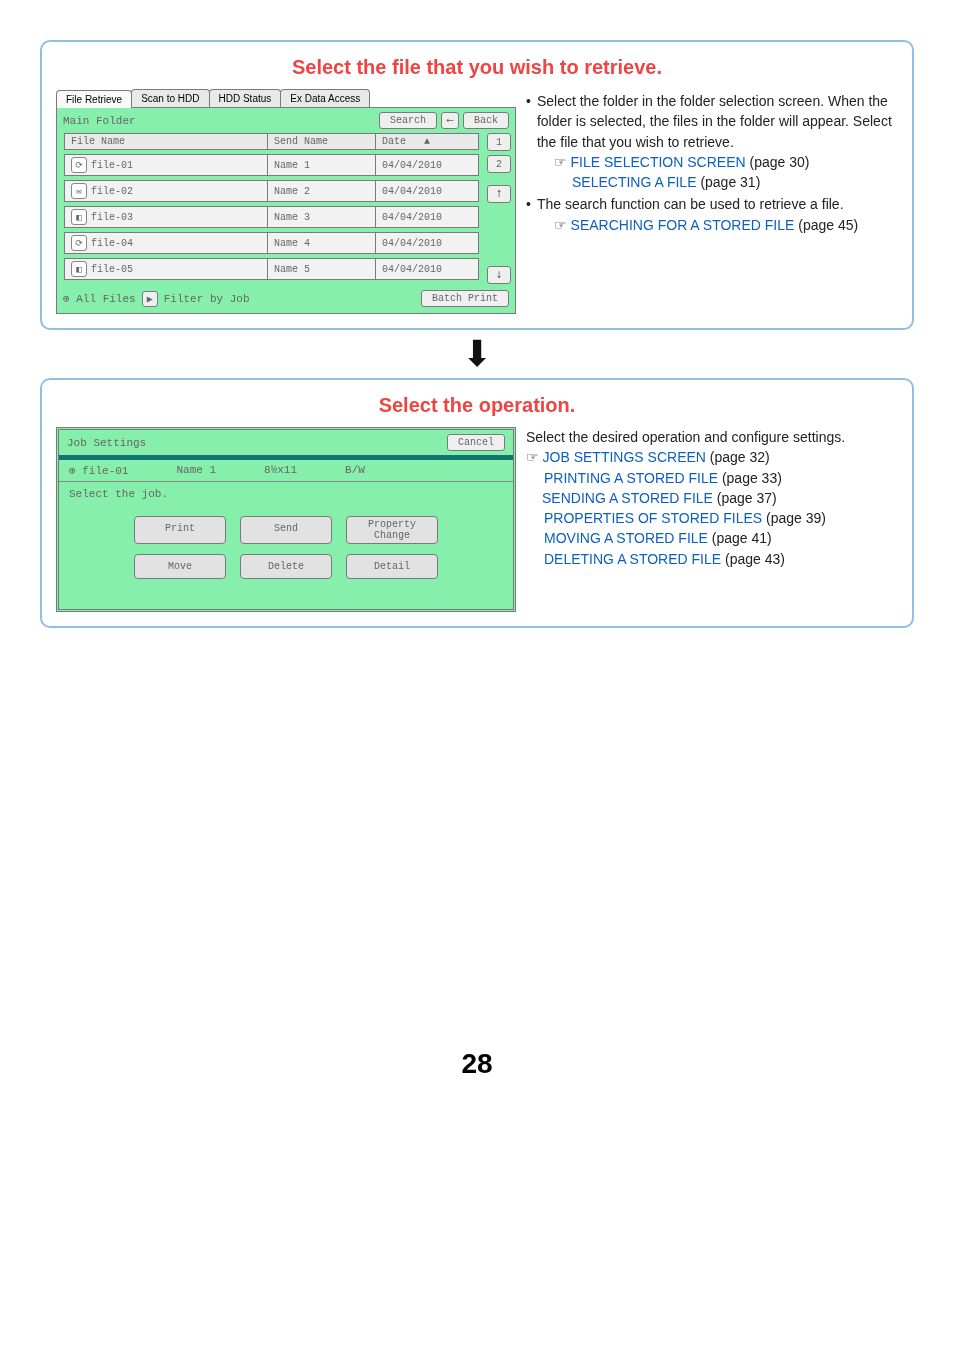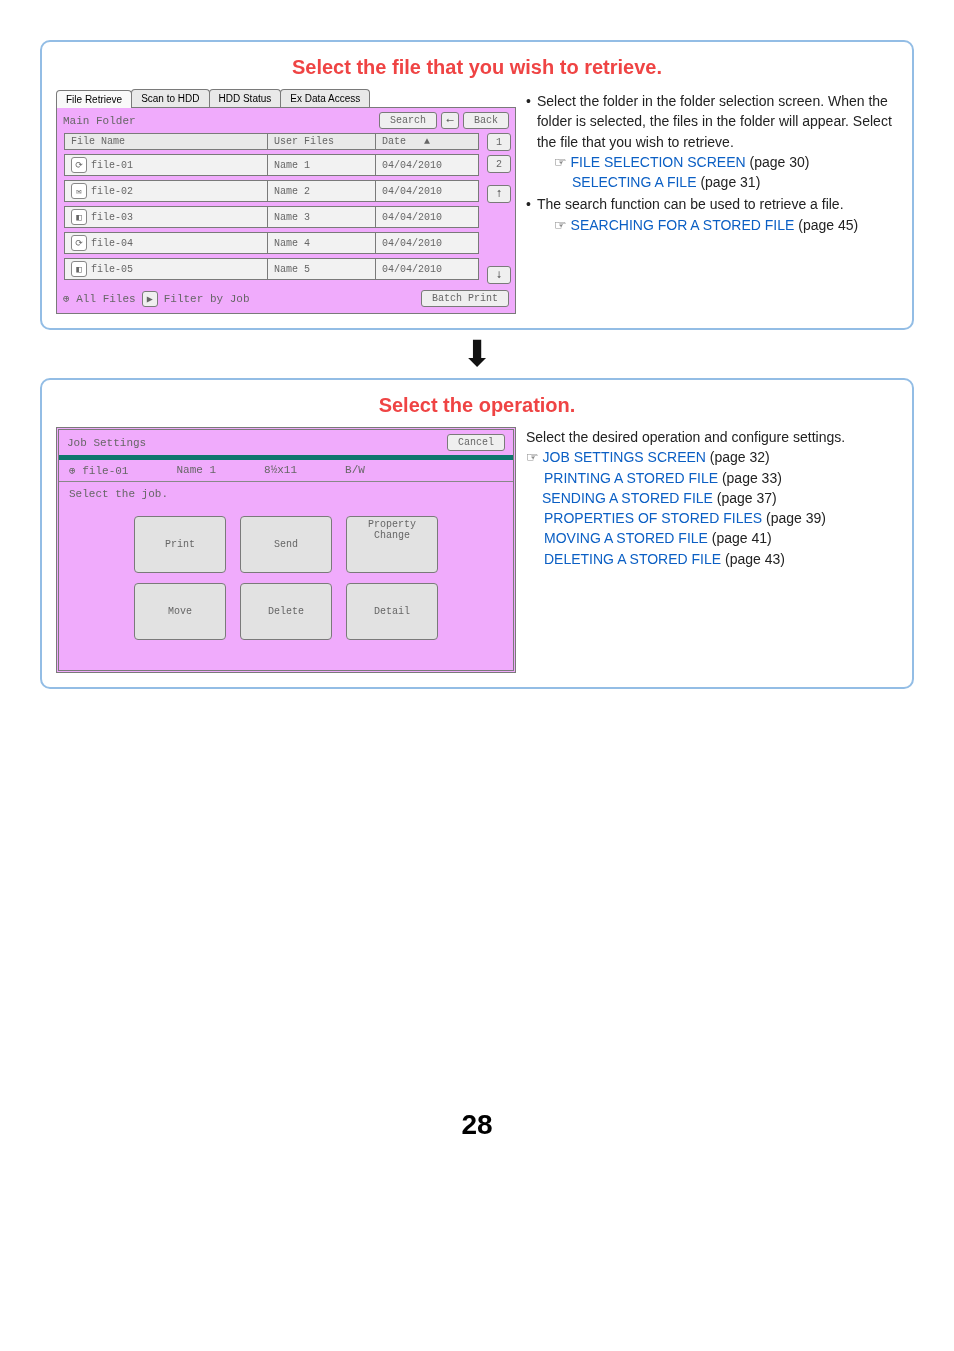--- a/index.html
+++ b/index.html
@@ -50,21 +50,21 @@
   .desc .ref-icon {
     font-family: "Segoe UI Emoji", sans-serif;
     margin-right: 4px;
   }
   .indent {
     margin-left: 28px;
   }
   
   .screen {
     border: 1px solid #7a7a7a;
-    background: #f0abfc;
+    background: #86efac;
     font-family: "Courier New", monospace;
     font-size: 11px;
     color: #666;
   }
   .tabs {
     display: flex;
     align-items: flex-end;
   }
   .tab {
     border: 1px solid #7a7a7a;
@@ -144,21 +144,21 @@
   }
   .screen2 .sub {
     display: flex; gap: 48px; padding: 4px 10px; border-bottom: 1px solid #888;
   }
   .screen2 .label { padding: 6px 10px; }
   .screen2 .btn-block {
     display: flex; gap: 14px; justify-content: center; margin: 10px 0;
   }
   .screen2 .big {
     width: 90px; border: 1px solid #7a7a7a; background: #e2e2e2; border-radius: 4px;
-    text-align: center; font-size: 10px; padding: 22px 0;
+    text-align: center; font-size: 10px; padding: 6px 0;
   }
   .screen2 .big.two { padding: 2px 0; line-height: 11px; }
   
   .down-arrow {
     text-align: center; font-size: 36px; color: #111; line-height: 1; margin: 6px 0;
   }
   .pageno {
     text-align: center; font-size: 28px; font-weight: bold; margin-top: 420px;
   }
 </style>
@@ -183,21 +183,21 @@
             <span class="back-grp">
               <span class="btn3">Search</span>
               <span class="btn3" style="padding:2px 4px">⭠</span>
               <span class="btn3">Back</span>
             </span>
           </div>
           <div class="body">
             <div class="rows">
               <div class="list-head">
                 <div class="cell col-file">File Name</div>
-                <div class="cell col-user">User Files</div>
+                <div class="cell col-user">Send Name</div>
                 <div class="cell col-date"><span>Date</span>&nbsp;&nbsp;&nbsp;▲</div>
               </div>
               <div class="list-row">
                 <div class="cell col-file">
                     <span class="icon-c">⟳</span>
                     <span>file-01</span>
                   </div>
                 <div class="cell col-user">Name 1</div>
                 <div class="cell col-date">04/04/2010</div>
               </div>

